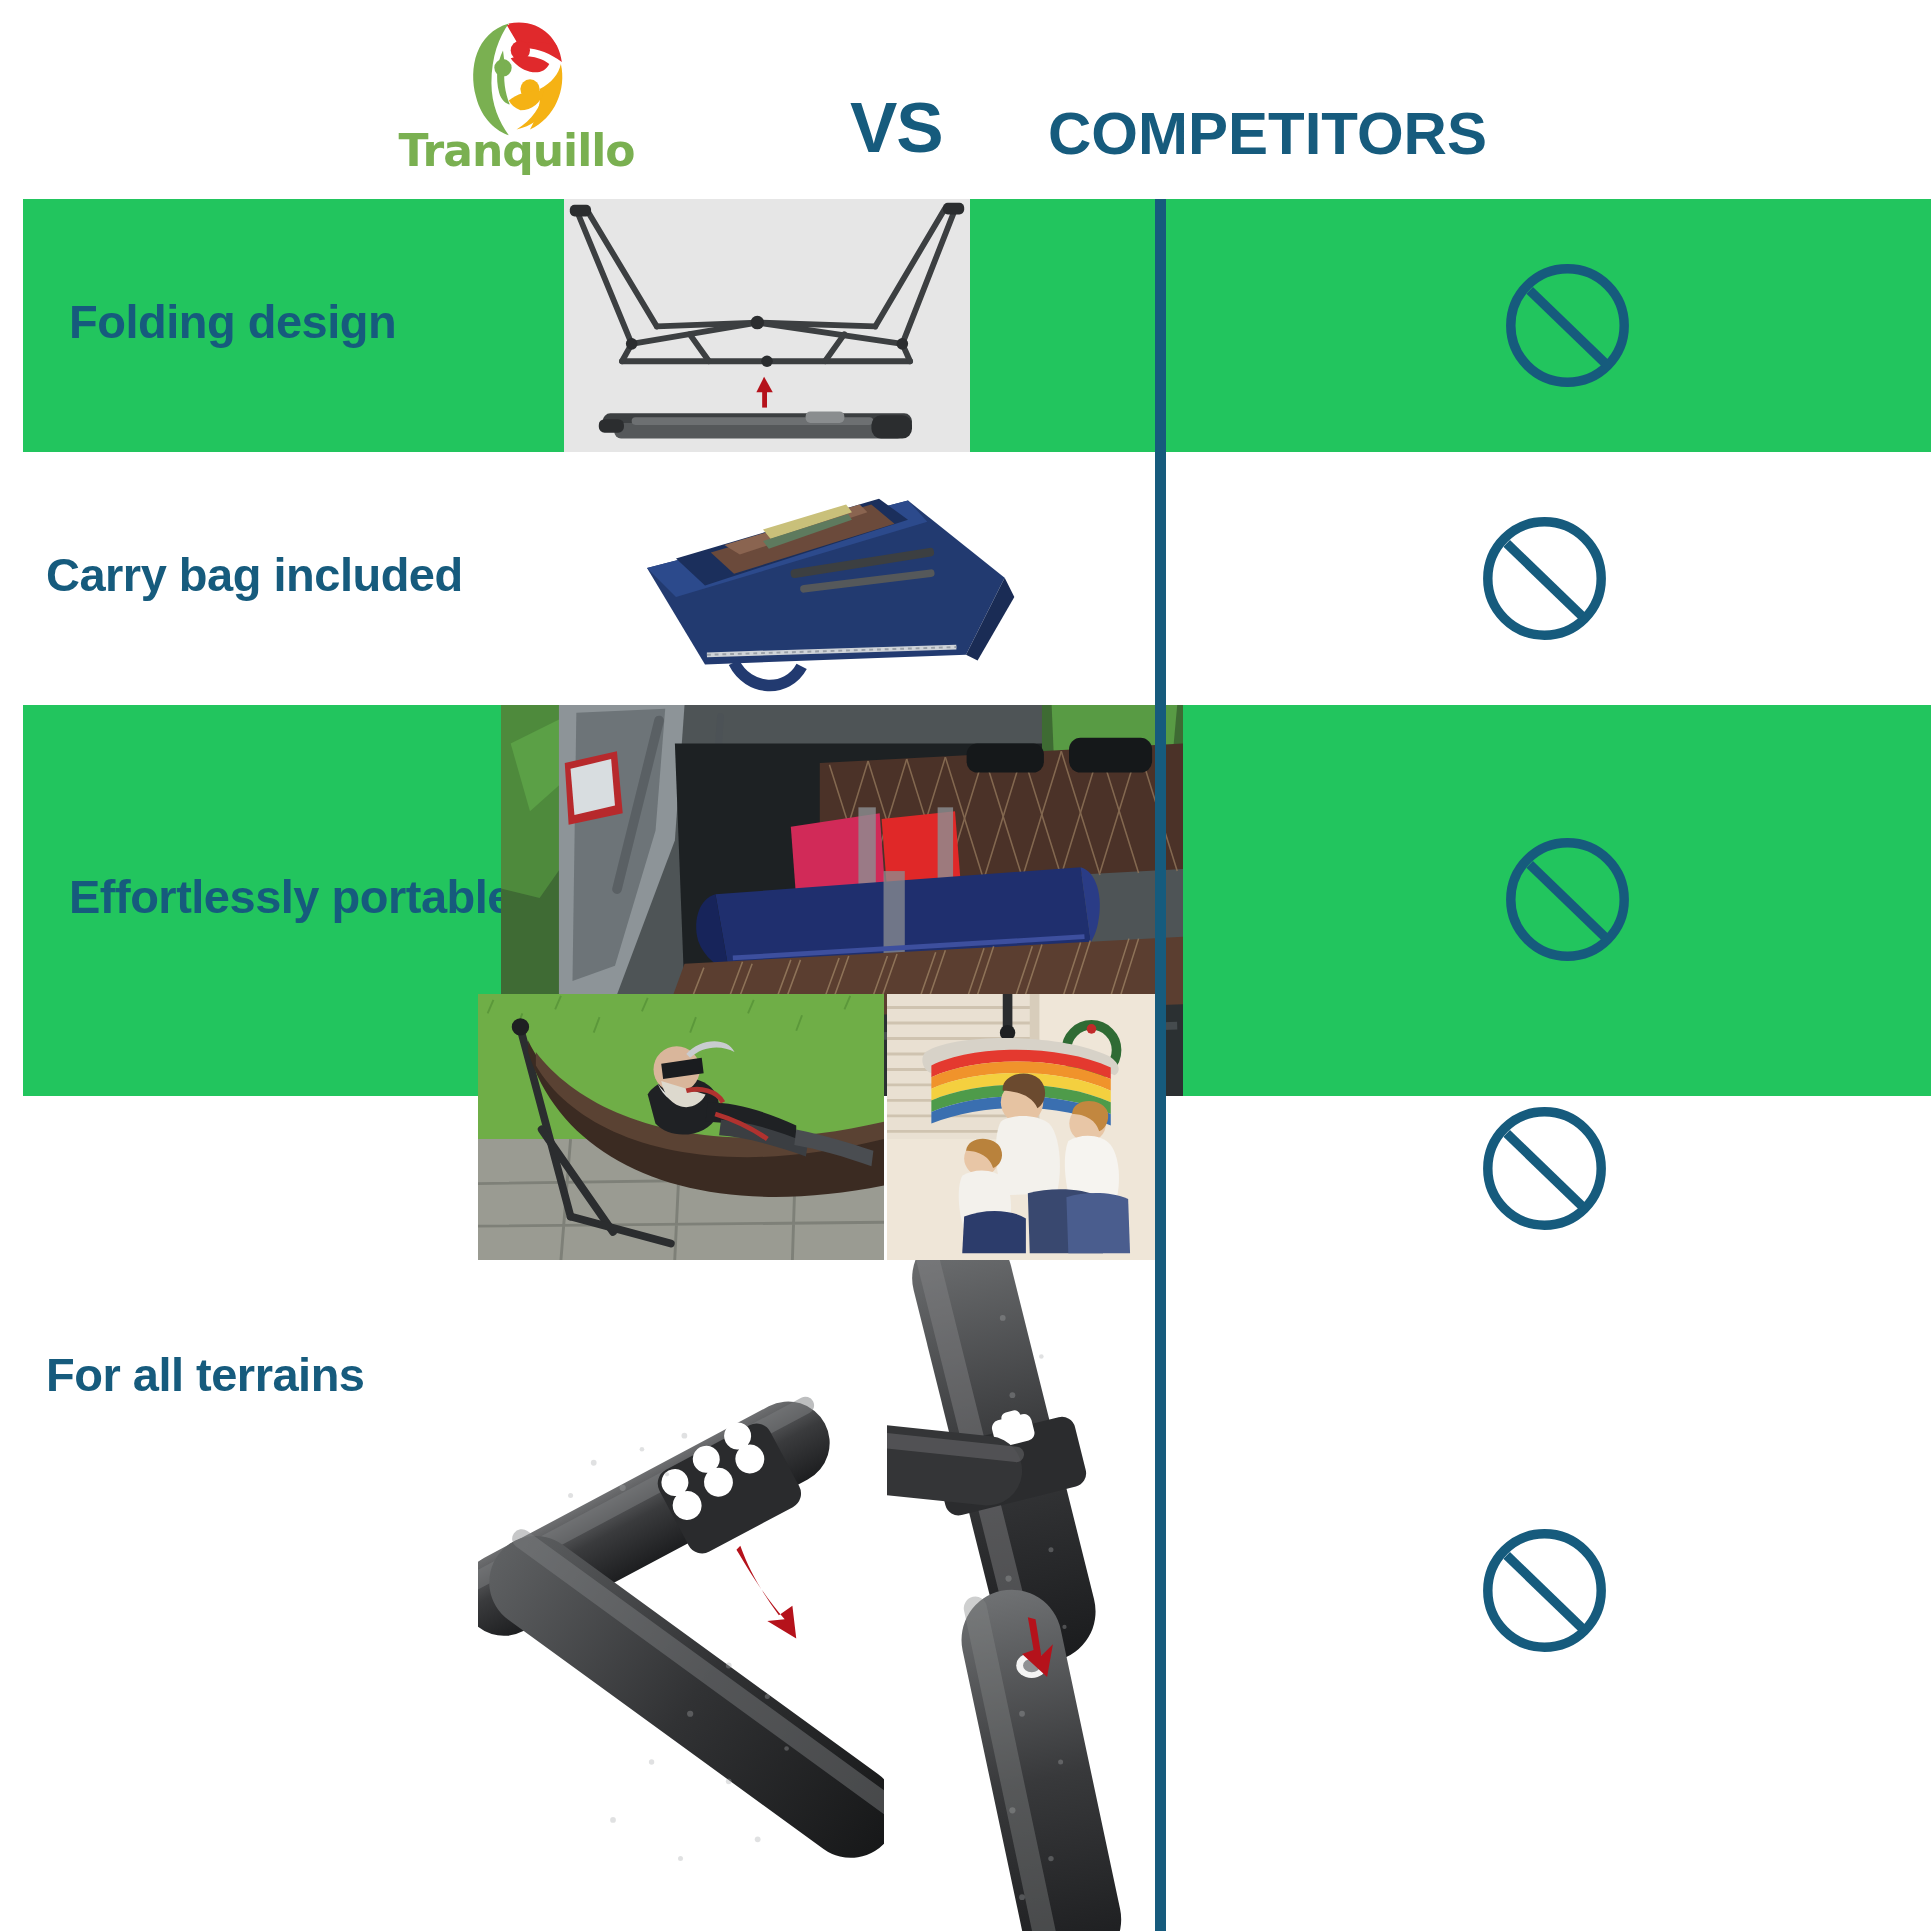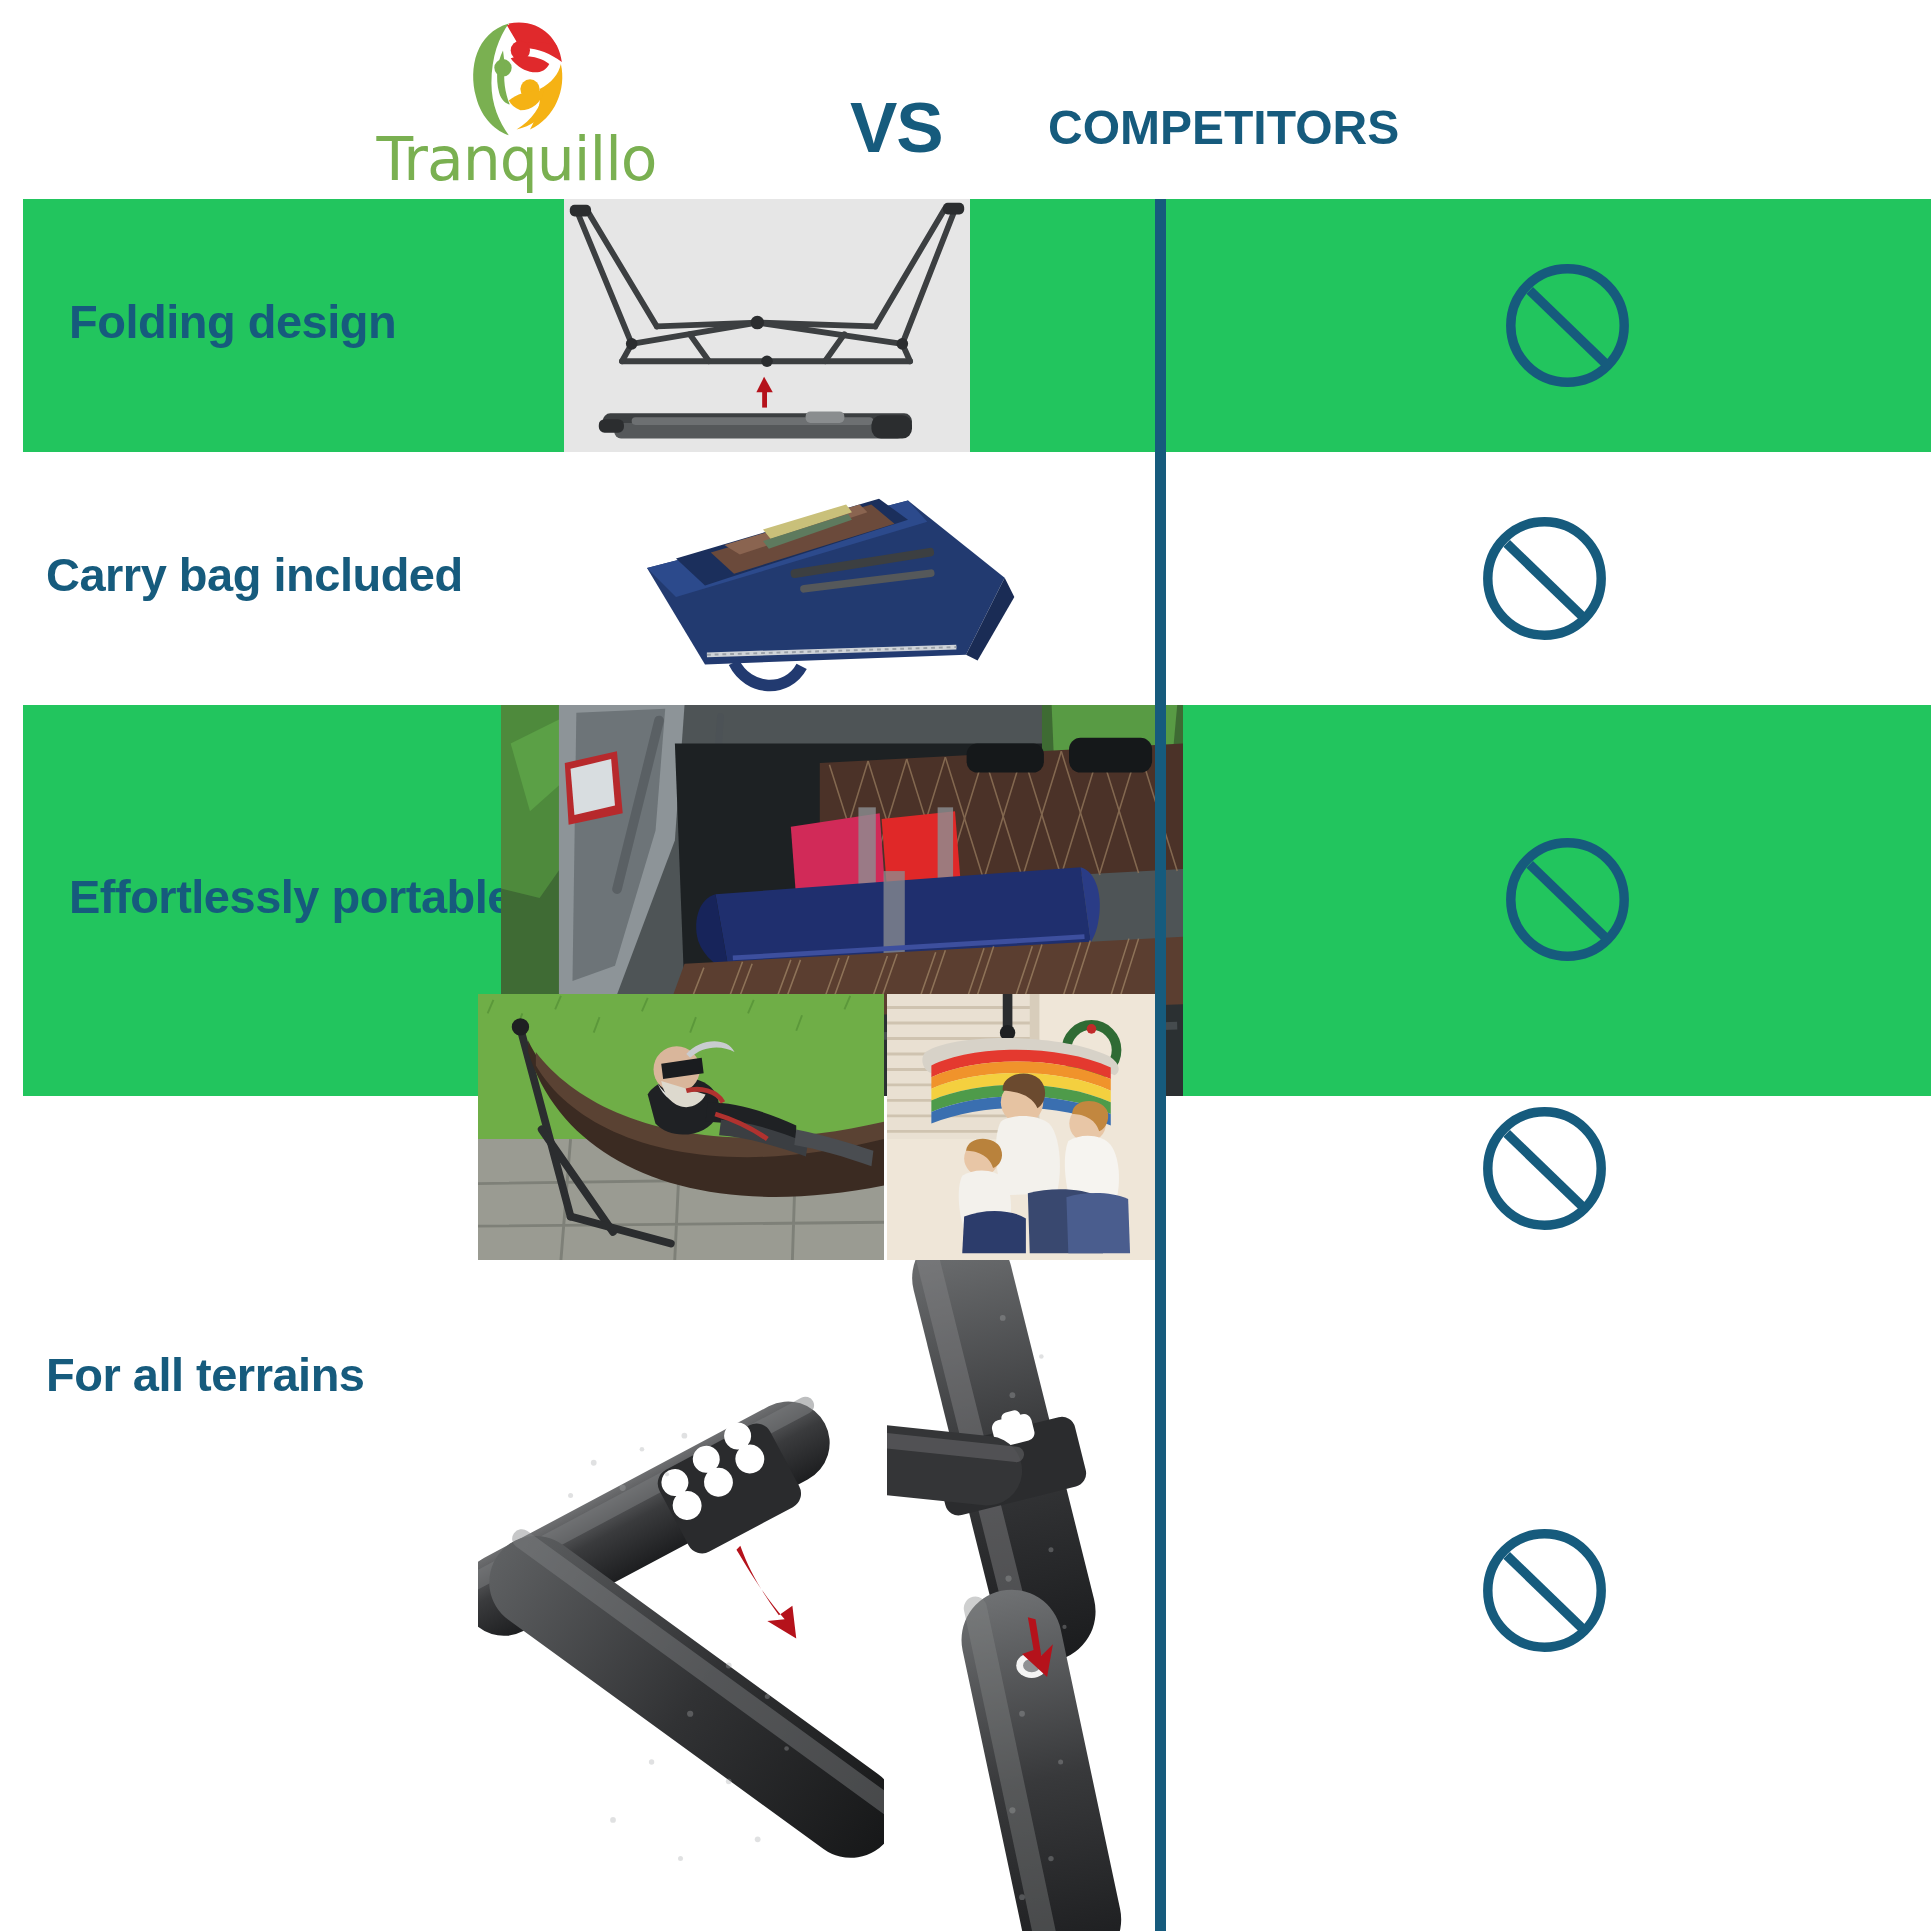--- a/index.html
+++ b/index.html
@@ -16,32 +16,32 @@
     position:absolute; left:0; top:0; width:1931px; height:203px;
     background:#ffffff;
   }
   .logo-block {
     position:absolute; left:357px; top:7.7px; width:319px; height:193px;
     display:flex; flex-direction:column; align-items:center;
   }
   .logo-mark { position:relative; width:135px; height:135px; }
   .logo-mark svg { width:135px; height:135px; display:block; }
   .logo-word {
-    font-size:60px; color:#7ab051; letter-spacing:-1px;
-    font-family:"DejaVu Sans", sans-serif; font-weight:400;
+    font-size:44px; color:#7ab051; letter-spacing:-1px;
+    font-family:"DejaVu Sans", sans-serif; font-weight:700;
     line-height:1; margin-top:-13.5px;
   }
   .vs-text {
     position:absolute; left:850px; top:92px;
     font-size:71px; font-weight:bold; color:#165b7d;
     letter-spacing:-1px; line-height:1;
   }
   .competitors-text {
     position:absolute; left:1048px; top:104px;
-    font-size:48px; font-weight:bold; color:#165b7d;
+    font-size:60px; font-weight:bold; color:#165b7d;
     letter-spacing:0px; line-height:1;
   }
 
   
   .divider {
     position:absolute; left:1155px; top:199px; width:10.6px; height:1732px;
     background:#165b7d; z-index:6;
   }
 
   

